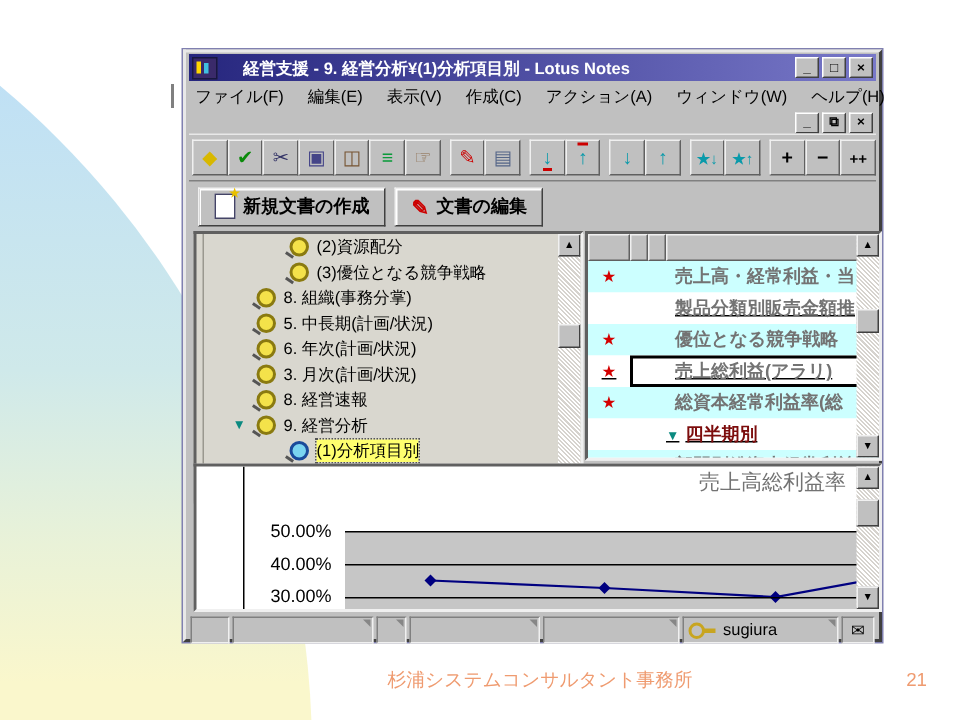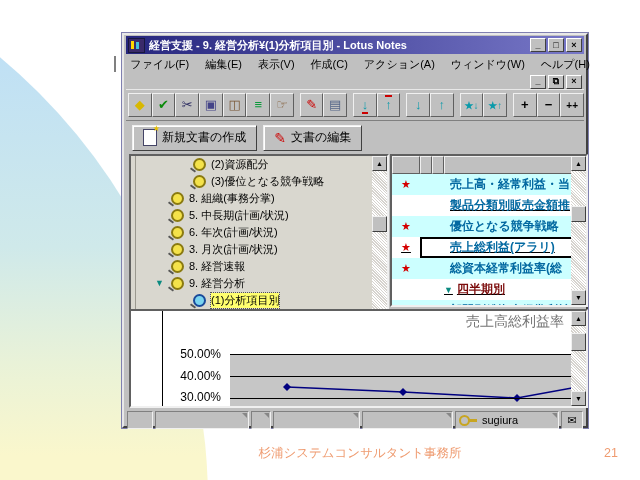--- a/index.html
+++ b/index.html
@@ -5,21 +5,21 @@
   html,body{margin:0;padding:0}
   body{font-family:"Liberation Sans","DejaVu Sans",sans-serif;}
   #stage{position:relative;width:640px;height:480px;background:#ffffff;overflow:hidden;}
   
   .bg-circle{position:absolute;left:-949px;top:-77px;width:1157px;height:1157px;border-radius:50%;
     background:linear-gradient(180deg,#bfe0f5 11%,#cfe9ea 28%,#e9f2d8 38%,#faf7cc 46%,#faf7cc 100%);}
   
   .win{position:absolute;left:122px;top:33px;width:466px;height:395px;background:#c0c0c0;
     border:2px solid;border-color:#e8e8e8 #404040 #404040 #e8e8e8;box-shadow:0 0 0 1px #8080b0;box-sizing:border-box;}
   .titlebar{position:absolute;left:2px;top:1px;right:2px;height:18px;
-    background:linear-gradient(90deg,#26267e,#7878c8);display:flex;align-items:center;padding:0 2px;box-sizing:border-box;}
+    background:linear-gradient(90deg,#26267e,#7878c8);display:flex;align-items:center;padding:0 2px;box-sizing:border-box;gap:13px;}
   .title-icon{width:15px;height:13px;background:#3a2a6a;border:1px solid #181840;position:relative;flex:0 0 auto;}
   .title-icon::before{content:"";position:absolute;left:2px;top:2px;width:3px;height:8px;background:#ffd700;}
   .title-icon::after{content:"";position:absolute;left:7px;top:3px;width:3px;height:7px;background:#40c0e0;}
   .title-text{color:#ffffff;font-size:11px;font-weight:bold;margin-left:4px;flex:1;white-space:nowrap;overflow:hidden;}
   .winbtns{display:flex;gap:2px;}
   .wbtn{width:16px;height:14px;background:#c0c0c0;border:1px solid;border-color:#fff #404040 #404040 #fff;
     font-size:9px;line-height:11px;text-align:center;font-weight:bold;color:#000;padding:0;}
   .menubar{position:absolute;left:2px;top:19px;right:2px;height:20px;background:#c0c0c0;display:flex;align-items:center;justify-content:center;}
   .sysmenu{width:16px;height:14px;margin:0 6px 0 2px;background:
     repeating-linear-gradient(0deg,#808080 0 1px,#d8d8d8 1px 5px),
@@ -28,21 +28,21 @@
   .mdirow{position:absolute;left:2px;top:39px;right:2px;height:15px;background:#c0c0c0;
     display:flex;justify-content:flex-end;align-items:center;padding-right:2px;gap:2px;}
   .toolbar{position:absolute;left:2px;top:54px;right:2px;height:30px;background:#c0c0c0;
     border-top:1px solid #e8e8e8;display:flex;align-items:center;padding-left:2px;}
   .ticon{width:24px;height:24px;background:#c0c0c0;border:1px solid;border-color:#f0f0f0 #606060 #606060 #f0f0f0;
     padding:0;font-size:13px;line-height:22px;text-align:center;overflow:hidden;}
   .tsep{width:6px;height:24px;}
   .actionbar{position:absolute;left:2px;top:85px;right:2px;height:33px;background:#c0c0c0;
     border-top:1px solid #808080;display:flex;align-items:center;gap:6px;padding-left:6px;}
   .abtn{height:26px;background:#c0c0c0;border:1px solid;border-color:#f0f0f0 #404040 #404040 #f0f0f0;
-    box-shadow:inset 1px 1px 0 #fff;display:flex;align-items:center;gap:5px;padding:0 10px;font-size:12px;font-weight:normal;}
+    box-shadow:inset 1px 1px 0 #fff;display:flex;align-items:center;gap:5px;padding:0 10px;font-size:12px;font-weight:bold;}
   .doc-icon{width:12px;height:15px;background:#fff;border:1px solid #446;position:relative;}
   .doc-icon::after{content:"★";position:absolute;right:-4px;top:-6px;color:#e8c000;font-size:8px;}
   .pencil-icon{color:#cc0000;font-size:14px;line-height:14px;}
   
   .pane{position:absolute;background:#fff;border:2px solid;border-color:#606060 #f0f0f0 #f0f0f0 #606060;box-sizing:border-box;overflow:hidden;}
   #navPane{left:5px;top:119px;width:260px;height:182px;background:#d9d7cf;}
   #viewPane{left:266px;top:119px;width:198px;height:153px;background:#fff;}
   #prevPane{left:5px;top:274px;width:459px;height:99px;background:#fff;}
   .nav-marker-line{position:absolute;left:4px;top:0;bottom:0;width:1px;background:#9a988f;}
   .tree{position:absolute;left:6px;top:0;right:16px;}
@@ -52,21 +52,21 @@
   .mag{width:9px;height:9px;border:2px solid #8a7a10;border-radius:50%;background:#f4e24a;position:relative;flex:0 0 auto;margin-right:5px;}
   .mag::after{content:"";position:absolute;width:6px;height:2px;background:#555;left:-5px;top:9px;transform:rotate(35deg);}
   .mag.blue{background:#7ad4f0;border-color:#1a4a9a;}
   .tree-label{color:#000;}
   .tree-row.selected .tree-label{background:#ffff6e;outline:1px dotted #555;}
   
   .vhead{height:18px;display:flex;background:#c0c0c0;}
   .vhcell{border:1px solid;border-color:#f0f0f0 #606060 #606060 #f0f0f0;background:#c0c0c0;box-sizing:border-box;}
   .vrow{height:21px;display:flex;align-items:center;font-size:12px;font-weight:bold;white-space:nowrap;}
   .vrow .starcol{width:28px;text-align:center;color:#d40000;font-size:11px;flex:0 0 auto;}
-  .vrow .vtext{flex:1;color:#0369a1;padding-left:30px;box-sizing:border-box;overflow:hidden;}
+  .vrow .vtext{flex:1;color:#737373;padding-left:30px;box-sizing:border-box;overflow:hidden;}
   .vrow.cyan{background:#ccffff;}
   .vrow.white{background:#ffffff;text-decoration:underline;}
   .vrow.sel .vtext{border:2px solid #000;padding-left:28px;}
   .vrow.cat .vtext{color:#7c0c0c;padding-left:24px;}
   .vtwisty{color:#0b8a80;font-size:9px;margin-right:4px;}
   
   .sbar{position:absolute;top:0;bottom:0;right:0;width:15px;background:repeating-linear-gradient(45deg,#ffffff 0 1px,#d6d3ce 1px 2px);}
   .sb-btn{position:absolute;left:0;width:15px;height:15px;background:#c0c0c0;border:1px solid;border-color:#f0f0f0 #404040 #404040 #f0f0f0;
     box-sizing:border-box;font-size:7px;line-height:12px;text-align:center;color:#000;padding:0;}
   .sb-up{top:0}.sb-dn{bottom:0}

